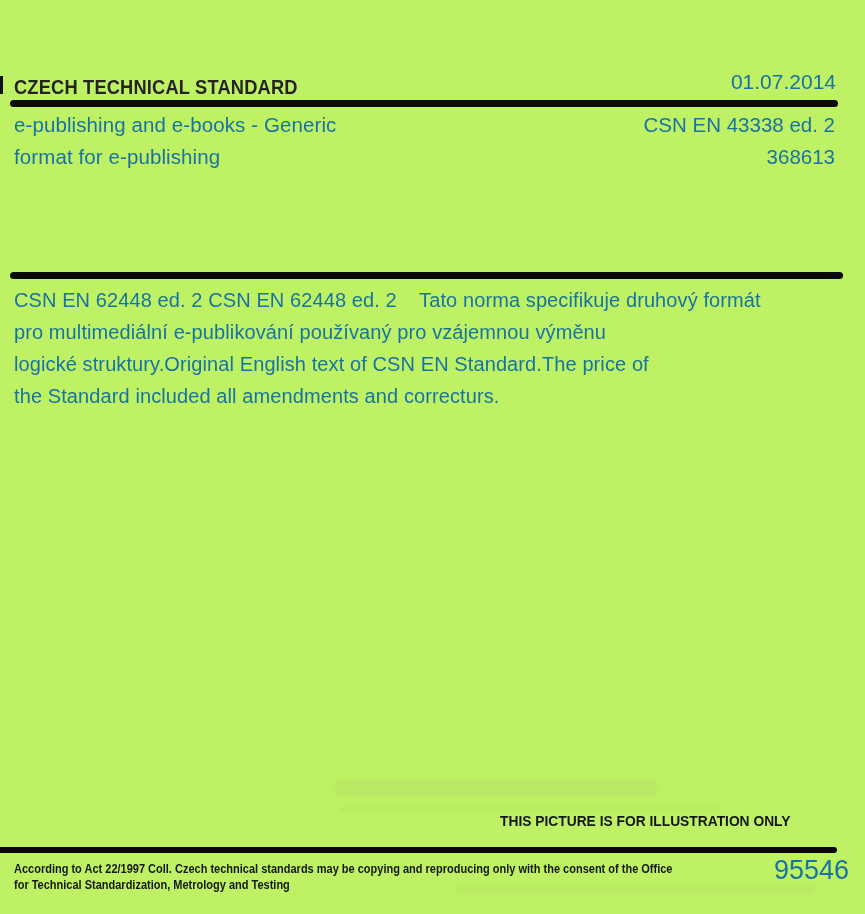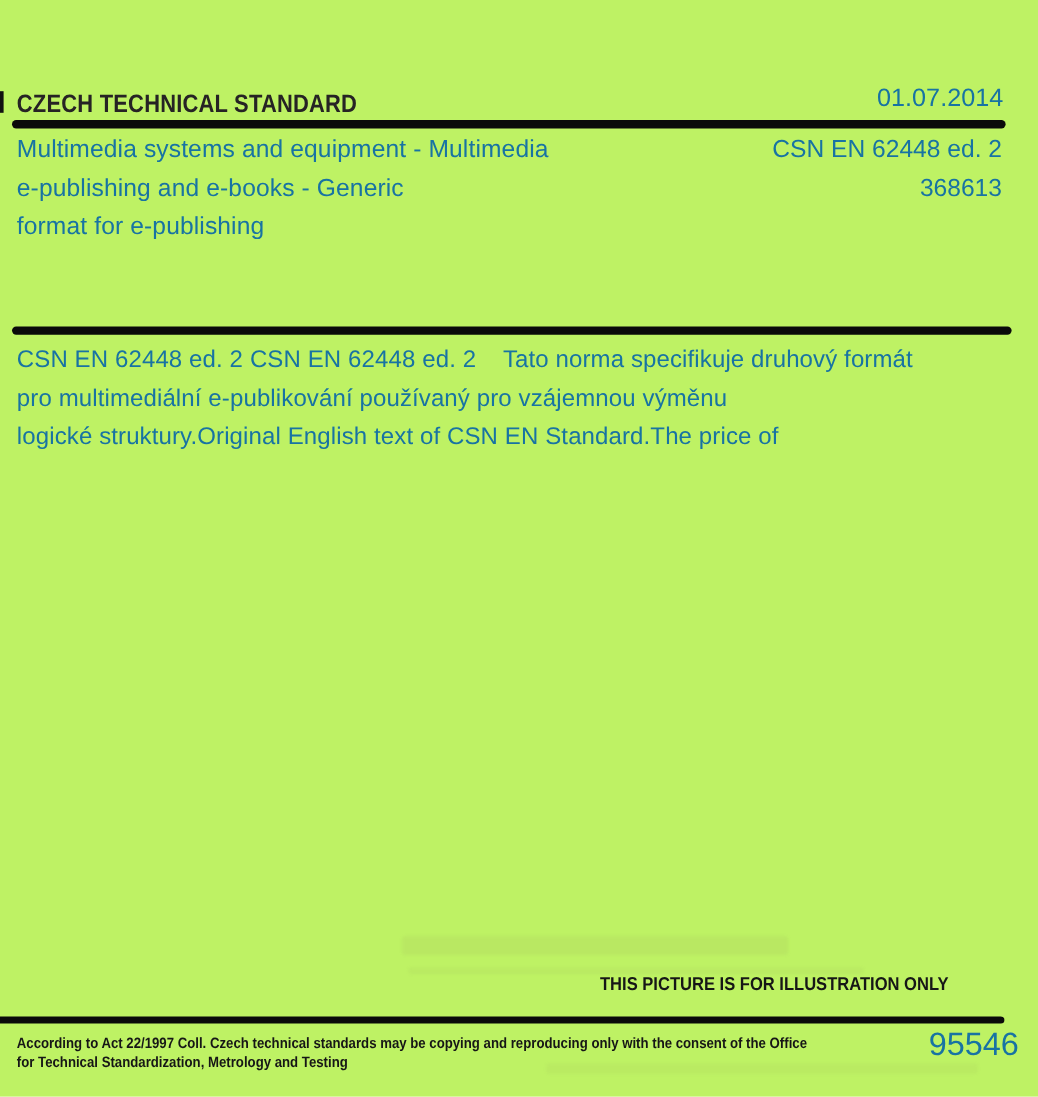--- a/index.html
+++ b/index.html
@@ -123,36 +123,36 @@
 
   <div class="edge-sliver"></div>
 
   <div class="header-title">CZECH TECHNICAL STANDARD</div>
 
   <div class="header-date">01.07.2014</div>
 
   <div class="rule rule-header"></div>
 
   <div class="title-left">
-    <div class="txt-line">Multimedia systems and equipment - Multimedia</div>
     <div class="txt-line">e-publishing and e-books - Generic</div>
     <div class="txt-line">format for e-publishing</div>
   </div>
 
   <div class="title-right">
-    <div class="txt-line">CSN EN 62448 ed. 2</div>
+    <div class="txt-line">CSN EN 43338 ed. 2</div>
     <div class="txt-line">368613</div>
   </div>
 
   <div class="rule rule-mid"></div>
 
   <div class="abstract">
     <div class="txt-line">CSN EN 62448 ed. 2 CSN EN 62448 ed. 2    Tato norma specifikuje druhový formát</div>
     <div class="txt-line">pro multimediální e-publikování používaný pro vzájemnou výměnu</div>
     <div class="txt-line">logické struktury.Original English text of CSN EN Standard.The price of</div>
+    <div class="txt-line">the Standard included all amendments and correcturs.</div>
   </div>
 
   <div class="artifact artifact-1"></div>
   <div class="artifact artifact-2"></div>
   <div class="artifact artifact-3"></div>
 
   <div class="illustration-notice">THIS PICTURE IS FOR ILLUSTRATION ONLY</div>
 
   <div class="rule rule-footer"></div>
 

